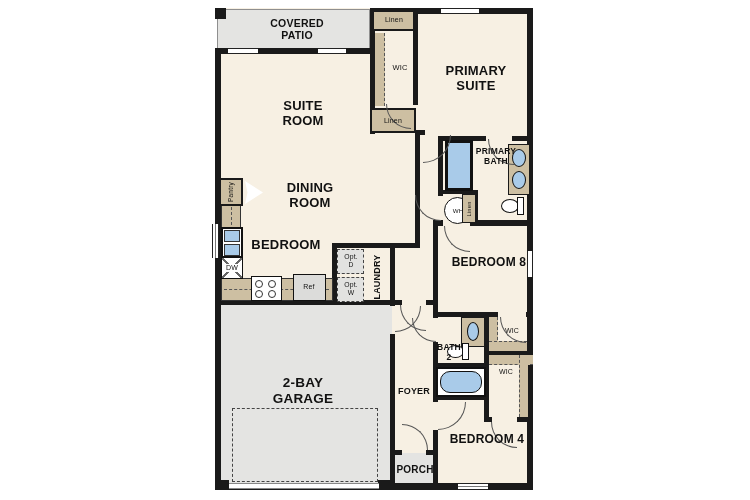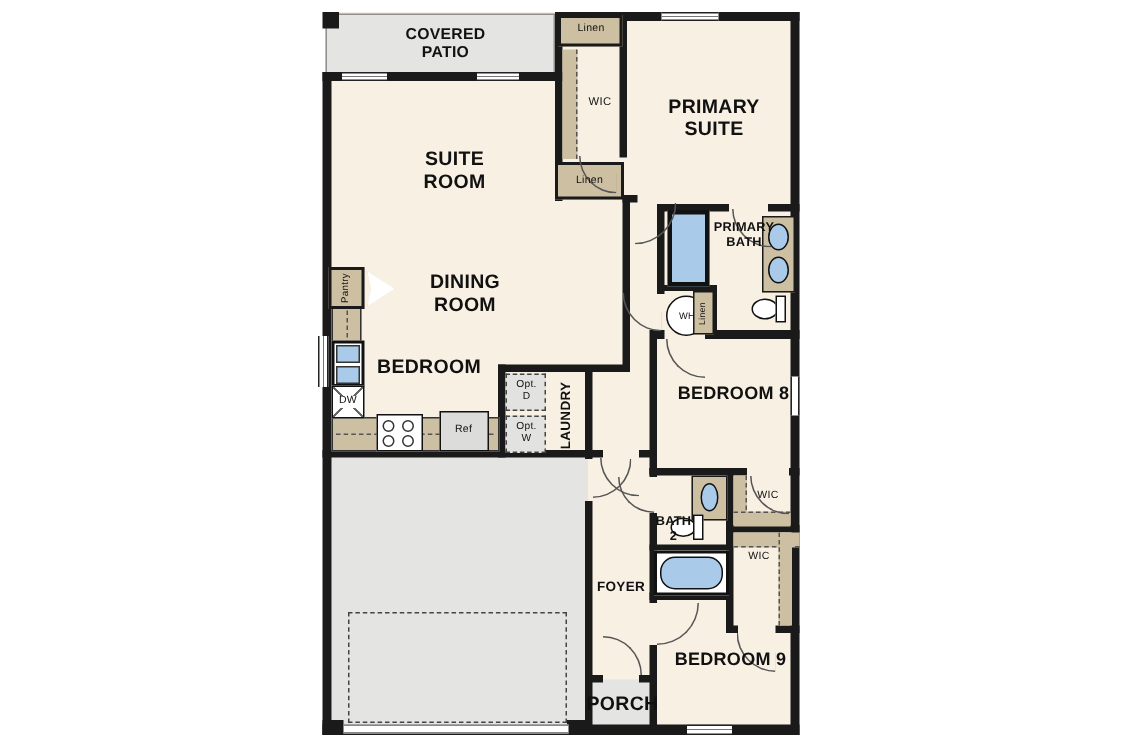--- a/index.html
+++ b/index.html
@@ -186,16 +186,18 @@
   <div class="lbl" style="left:496px;top:157px;font-size:8.5px;">PRIMARY
 BATH</div>
   <div class="lbl" style="left:458px;top:211px;font-size:6.2px;font-weight:normal;">WH</div>
   <div class="lbl rot" style="left:469px;top:209px;font-size:5.8px;font-weight:normal;">Linen</div>
   <div class="lbl" style="left:489px;top:263px;font-size:12px;">BEDROOM 8</div>
   <div class="lbl" style="left:512px;top:331px;font-size:7px;font-weight:normal;">WIC</div>
   <div class="lbl" style="left:449px;top:353px;font-size:8.5px;">BATH
 2</div>
   <div class="lbl" style="left:506px;top:372px;font-size:7px;font-weight:normal;">WIC</div>
   <div class="lbl" style="left:414px;top:391px;font-size:9px;">FOYER</div>
-  <div class="lbl" style="left:487px;top:440px;font-size:12px;">BEDROOM 9</div>
-  <div class="lbl" style="left:415px;top:470px;font-size:13px;">PORCH</div>
+  <div class="lbl" style="left:303px;top:391px;font-size:13.5px;">2-BAY
+GARAGE</div>
+  <div class="lbl" style="left:487px;top:440px;font-size:12px;">BEDROOM 4</div>
+  <div class="lbl" style="left:415px;top:470px;font-size:10px;">PORCH</div>
 
 </div>
 
 </body></html>

